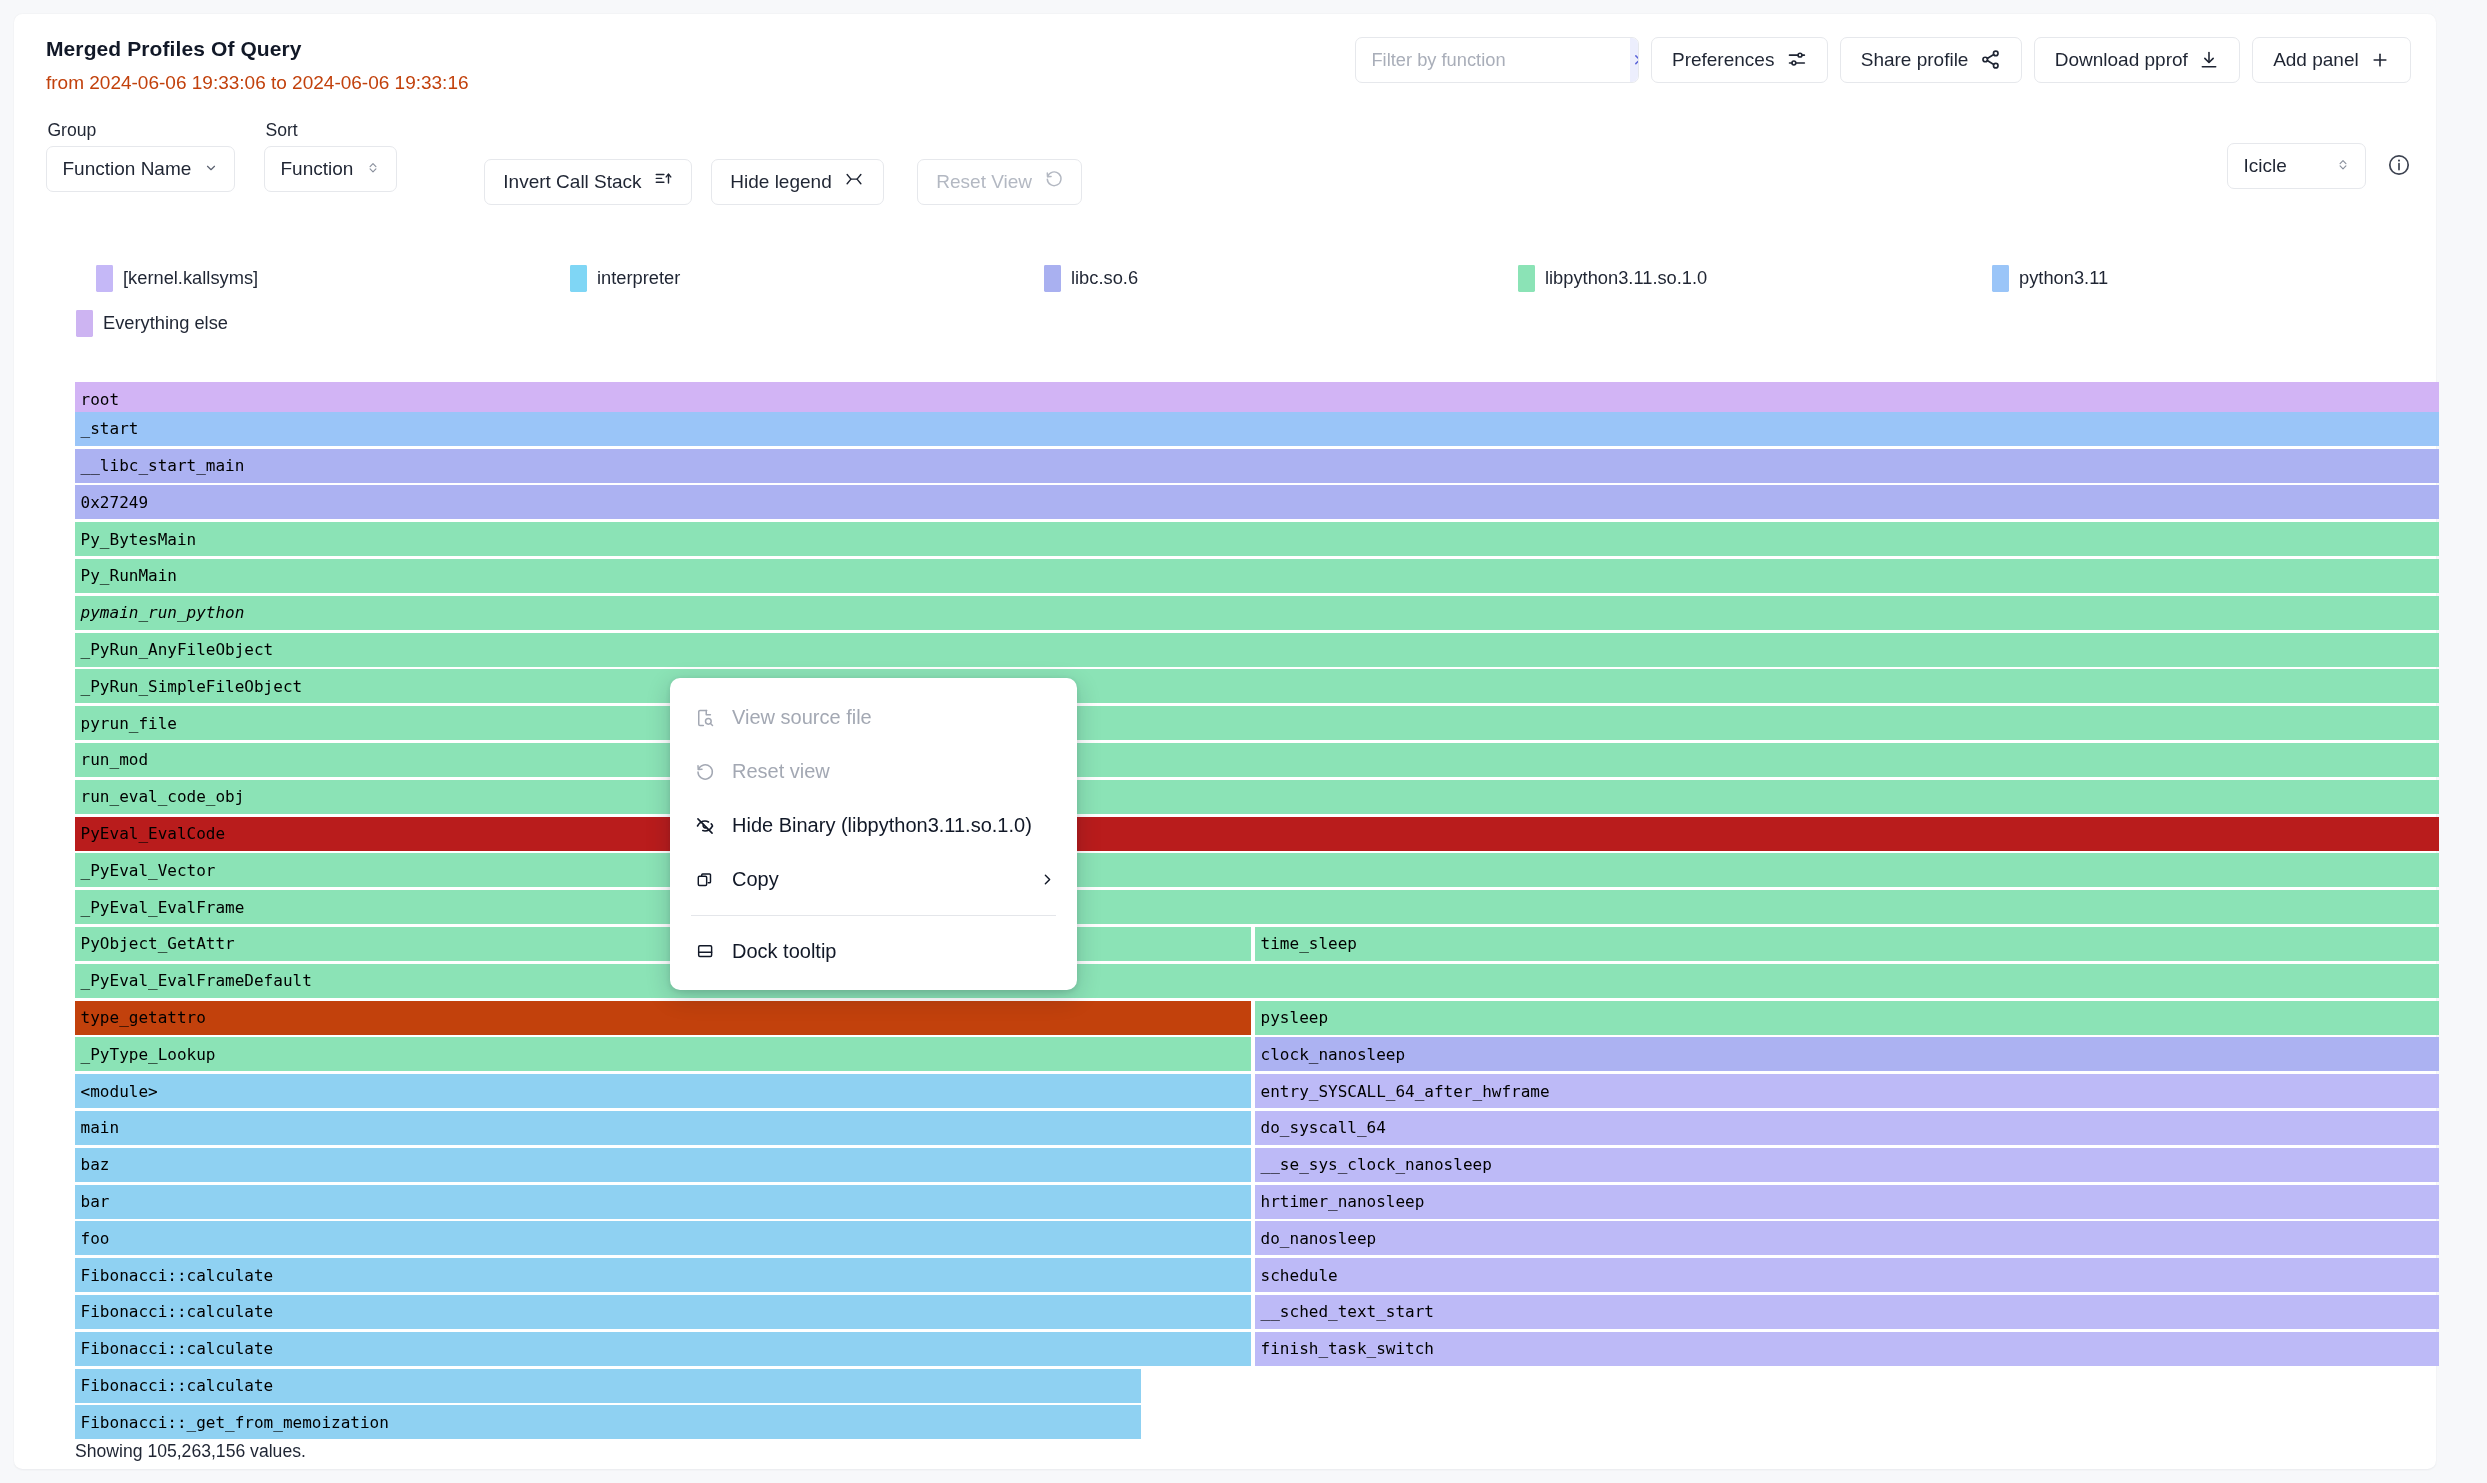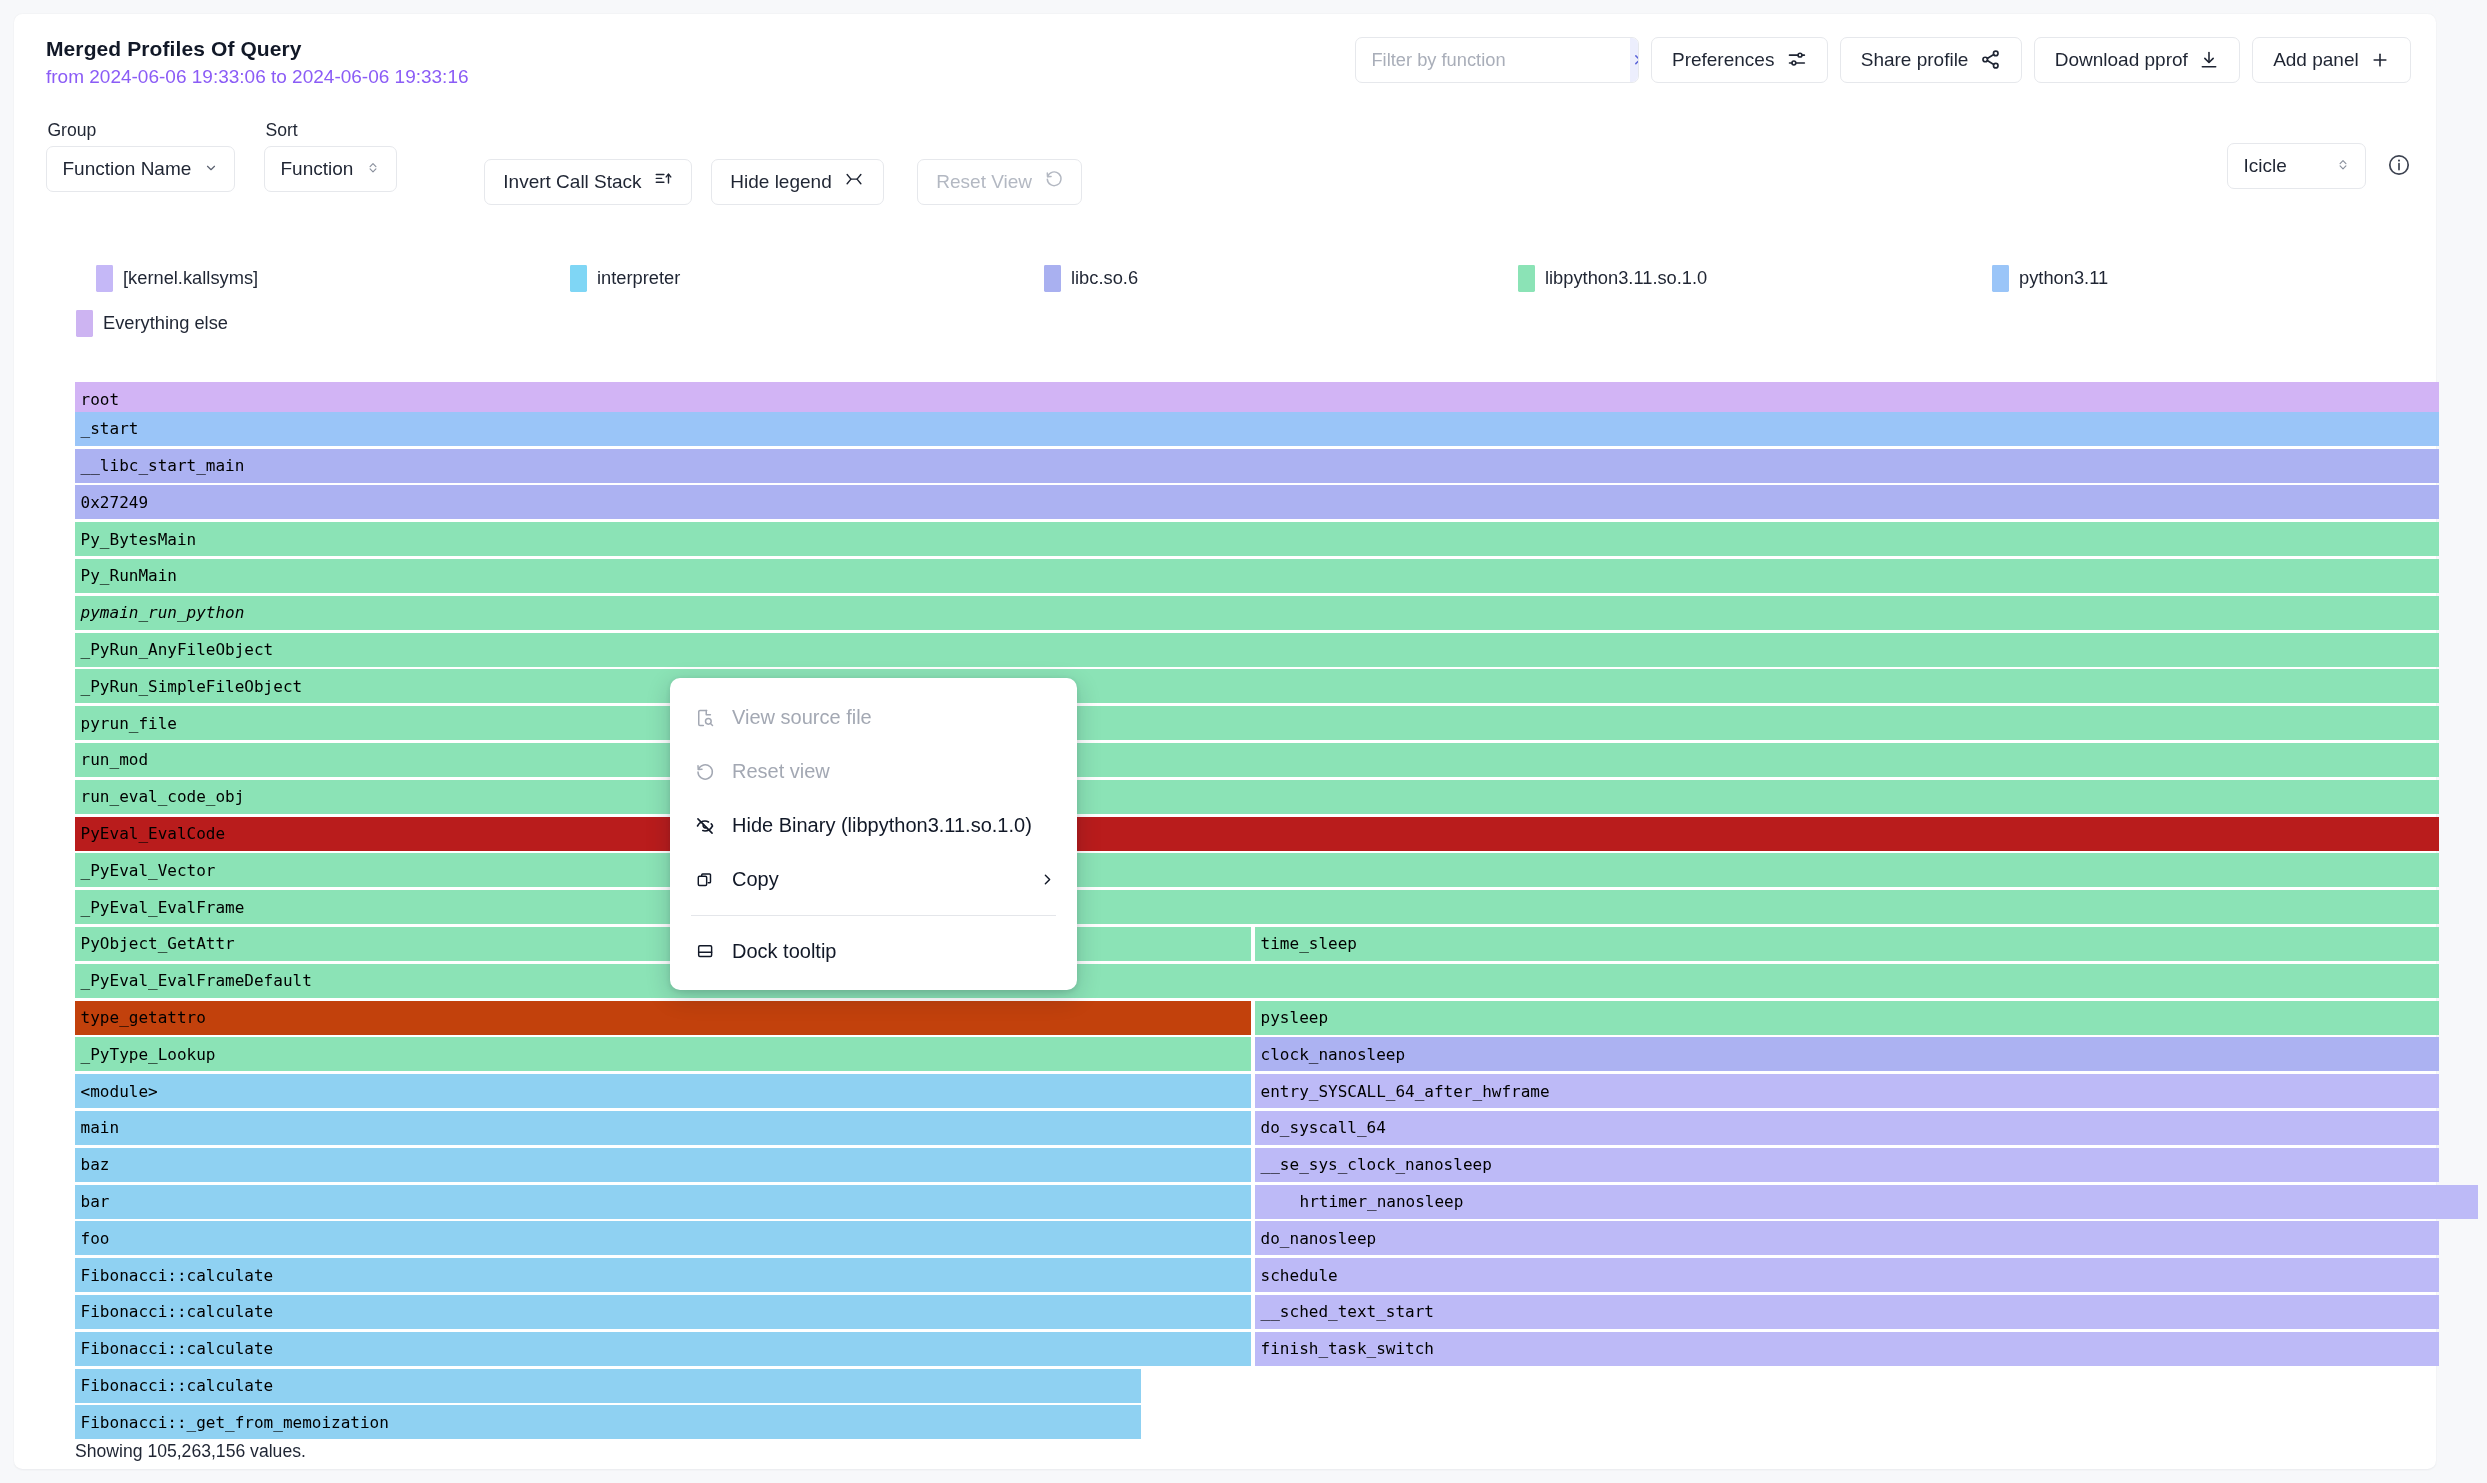--- a/index.html
+++ b/index.html
@@ -37,23 +37,23 @@
     left: 32px;
     top: 22.5px;
   }
   .panel-title {
     font-size: 21px;
     font-weight: bold;
     color: #111827;
     letter-spacing: 0.1px;
   }
   .panel-subtitle {
-    margin-top: 5px;
+    margin-top: 11px;
     font-size: 19px;
-    color: #8b5cf6;
+    color: #c2410c;
   }
   .header-actions {
     position: absolute;
     right: 25px;
     top: 22.5px;
     display: flex;
     align-items: center;
     gap: 12px;
   }
   .filter-box {
@@ -580,21 +580,21 @@
             <span>baz</span>
           </div>
           <div class="fbar" style="left: 1180px; width: 1184px; background: rgb(189, 186, 247);">
             <span>__se_sys_clock_nanosleep</span>
           </div>
         </div>
         <div class="frow">
           <div class="fbar" style="left: 0px; width: 1176px; background: rgb(143, 209, 242);">
             <span>bar</span>
           </div>
-          <div class="fbar" style="left: 1180px; width: 1184px; background: rgb(189, 186, 247); padding-left: 39px;">
+          <div class="fbar" style="left: 1180px; width: 1184px; background: rgb(189, 186, 247);">
             <span>hrtimer_nanosleep</span>
           </div>
         </div>
         <div class="frow">
           <div class="fbar" style="left: 0px; width: 1176px; background: rgb(143, 209, 242);">
             <span>foo</span>
           </div>
           <div class="fbar" style="left: 1180px; width: 1184px; background: rgb(189, 186, 247);">
             <span>do_nanosleep</span>
           </div>

